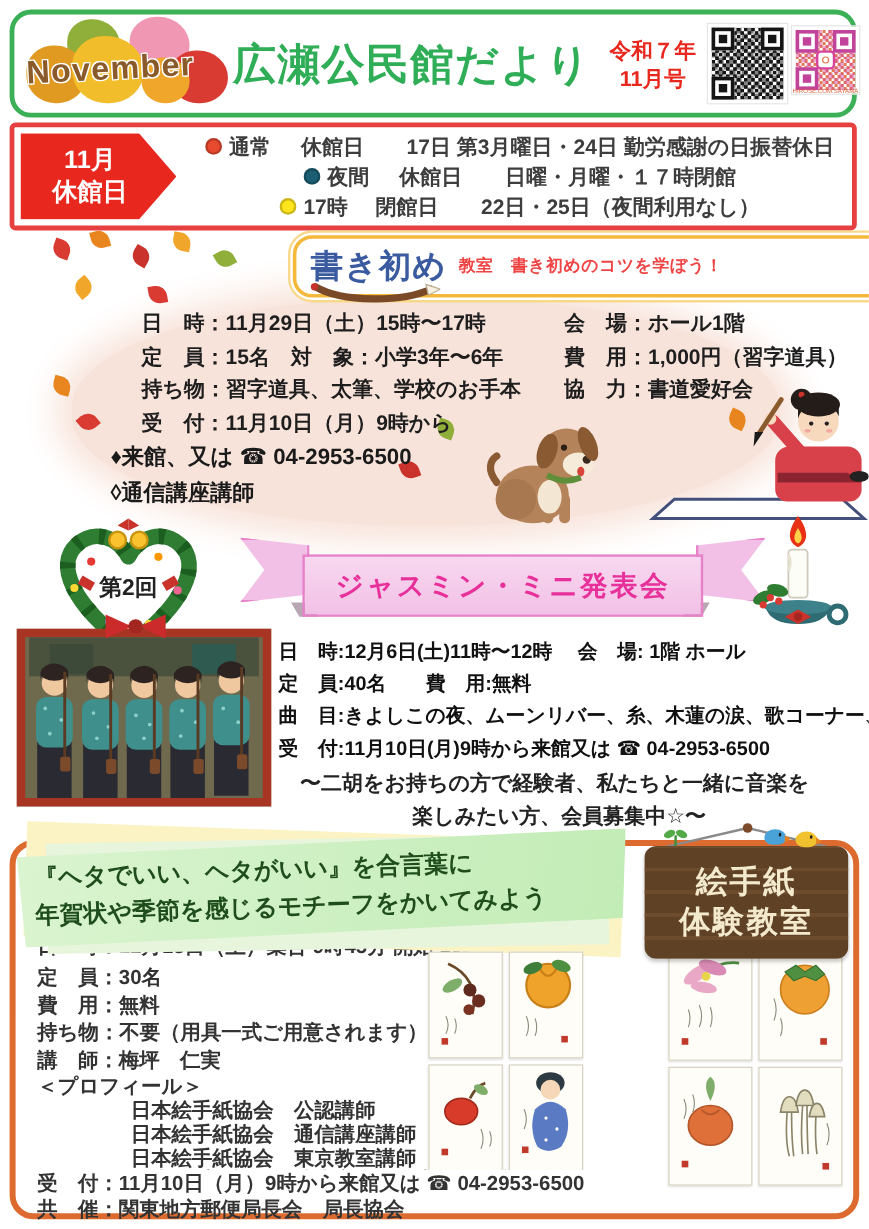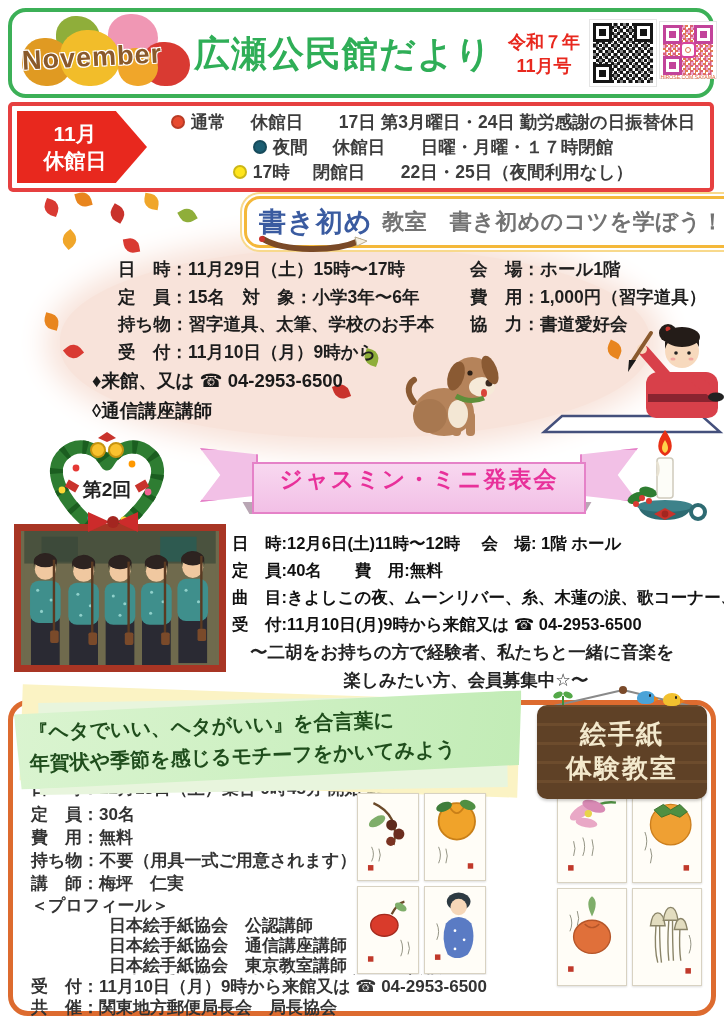--- a/index.html
+++ b/index.html
@@ -45,34 +45,34 @@
   .ckind{width:82px;}
 
   
   .shodo{left:4px;top:192px;width:668px;height:248px;margin-left:28px;}
   .shodo-blob{left:28px;top:56px;width:590px;height:190px;background:#f8e3da;border-radius:48%;box-shadow:0 0 28px 14px #f8e3da;}
   .leaf{position:absolute;width:15px;height:15px;border-radius:0 62% 0 62%;}
   .shodo-titlebox{left:212px;top:4px;width:498px;height:52px;background:#fff;border:3px solid #f4b83a;border-radius:16px;
       box-shadow:0 0 0 2px #fff,0 0 0 4px #f8d98c;display:flex;align-items:center;gap:10px;padding:0 12px;box-sizing:border-box;z-index:2;}
   .shodo-logo{position:relative;color:#3a5ba0;font-weight:800;font-size:27px;letter-spacing:1px;flex:0 0 auto;}
   .shodo-logo svg{position:absolute;left:-4px;bottom:-13px;}
-  .shodo-rest{font-size:22px;font-weight:700;color:#737373;letter-spacing:.5px;white-space:nowrap;}
+  .shodo-rest{font-size:14px;font-weight:700;color:#ef4444;letter-spacing:.5px;white-space:nowrap;}
   .sh-lines-l{left:86px;top:64px;z-index:1;}
   .sh-lines-r{left:438px;top:64px;z-index:1;}
   .sh-line{font-size:17.5px;font-weight:700;color:#1e1e1e;line-height:27.5px;white-space:nowrap;}
   .sh-note1{left:60px;top:176px;font-size:18.5px;font-weight:700;color:#1a1a1a;z-index:1;}
   .sh-note2{left:60px;top:206px;font-size:18.5px;font-weight:700;color:#1a1a1a;z-index:1;}
   .dog{left:368px;top:148px;z-index:1;}
   .girl{left:488px;top:128px;z-index:1;}
 
   
   .jasmine{left:0;top:440px;width:724px;height:252px;}
   .wreath{left:36px;top:-10px;z-index:1;}
   .ribbon{left:252px;top:22px;width:330px;height:48px;background:linear-gradient(#f8d8f0,#f2c0e6);
-      border:2px solid #e582c8;display:flex;justify-content:center;z-index:2;}
+      border:2px solid #e582c8;display:flex;align-items:center;justify-content:center;z-index:2;}
   .ribbon-txt{color:#e8309a;font-weight:800;font-size:23px;letter-spacing:2px;white-space:nowrap;}
   .tail{position:absolute;top:8px;width:54px;height:50px;background:#f2c0e6;border:2px solid #e582c8;z-index:1;}
   .tail-l{left:200px;clip-path:polygon(0 0,100% 12%,100% 88%,0 100%,35% 50%);}
   .tail-r{left:580px;clip-path:polygon(0 12%,100% 0,65% 50%,100% 100%,0 88%);}
   .fold{position:absolute;width:16px;height:12px;background:#b9a6b4;z-index:0;}
   .photo{left:14px;top:84px;width:198px;height:134px;border:7px solid #a83524;background:#6f6a4d;z-index:1;}
   .bow{left:84px;top:70px;z-index:3;}
   .jz-lines{left:232px;top:90px;width:490px;}
   .jz-line{font-size:16.5px;font-weight:700;color:#111;line-height:27px;white-space:nowrap;}
   .jz-note1{left:250px;top:200px;font-size:17.5px;font-weight:600;color:#222;white-space:nowrap;}

